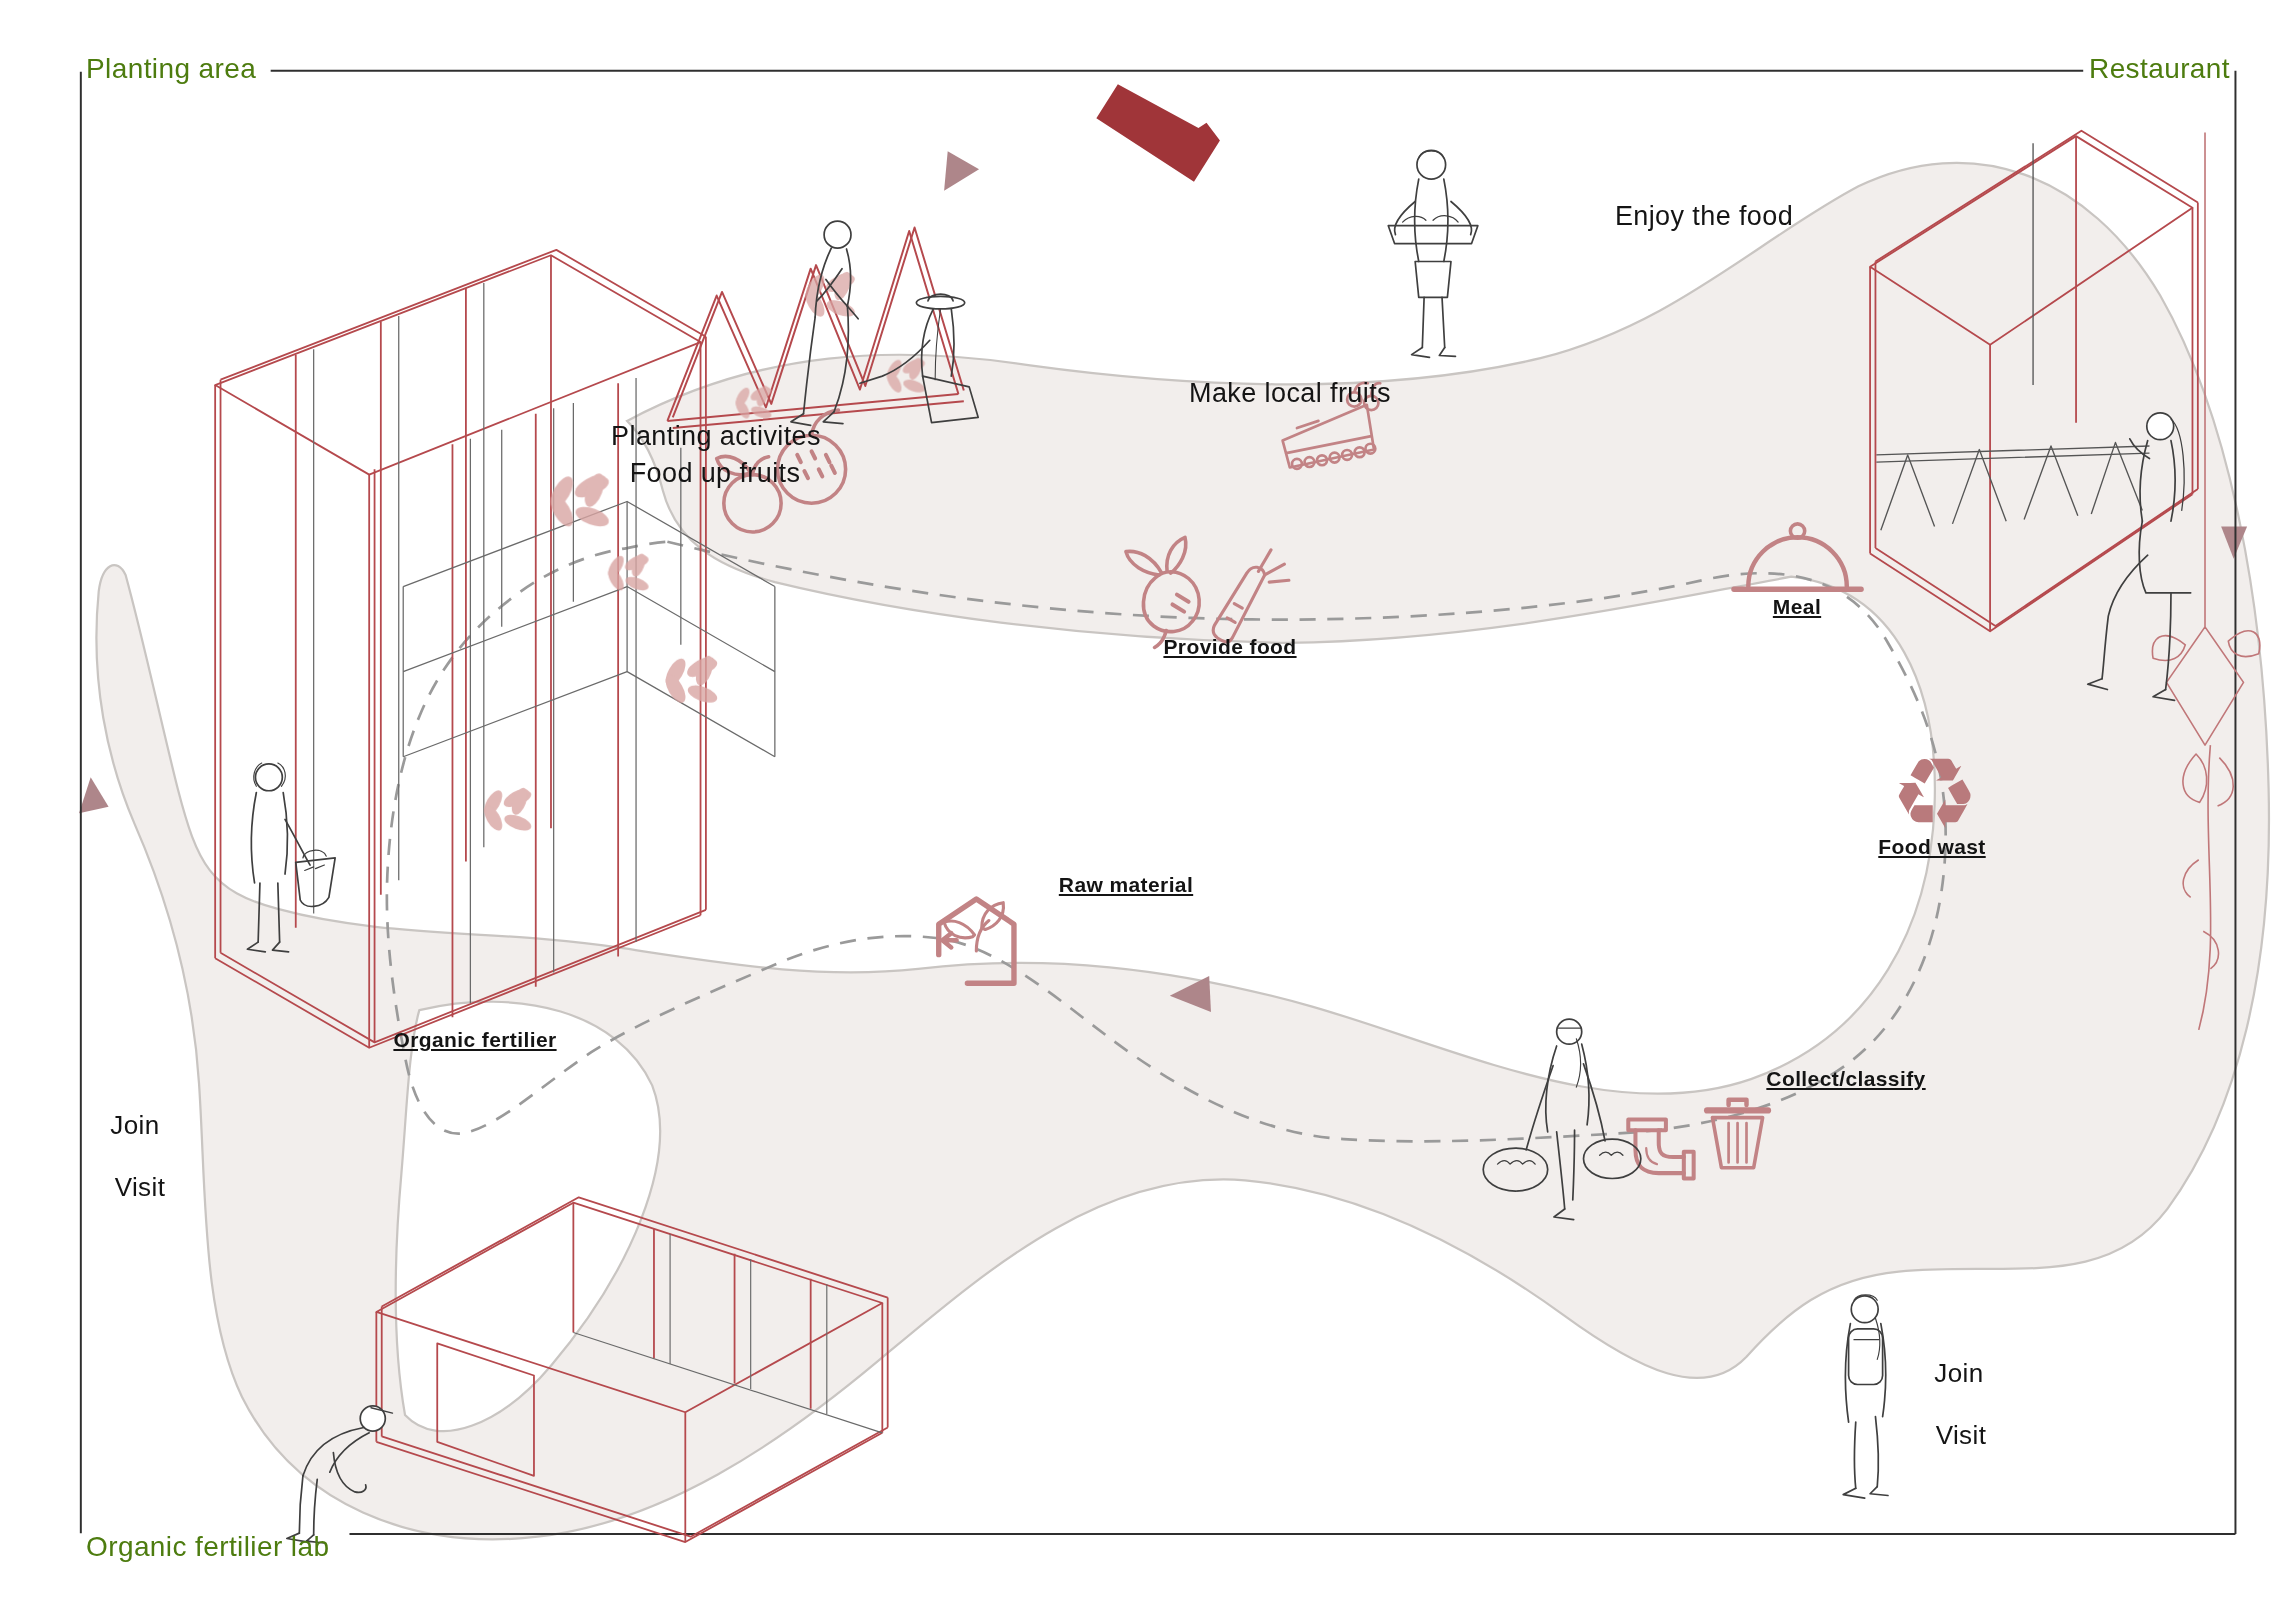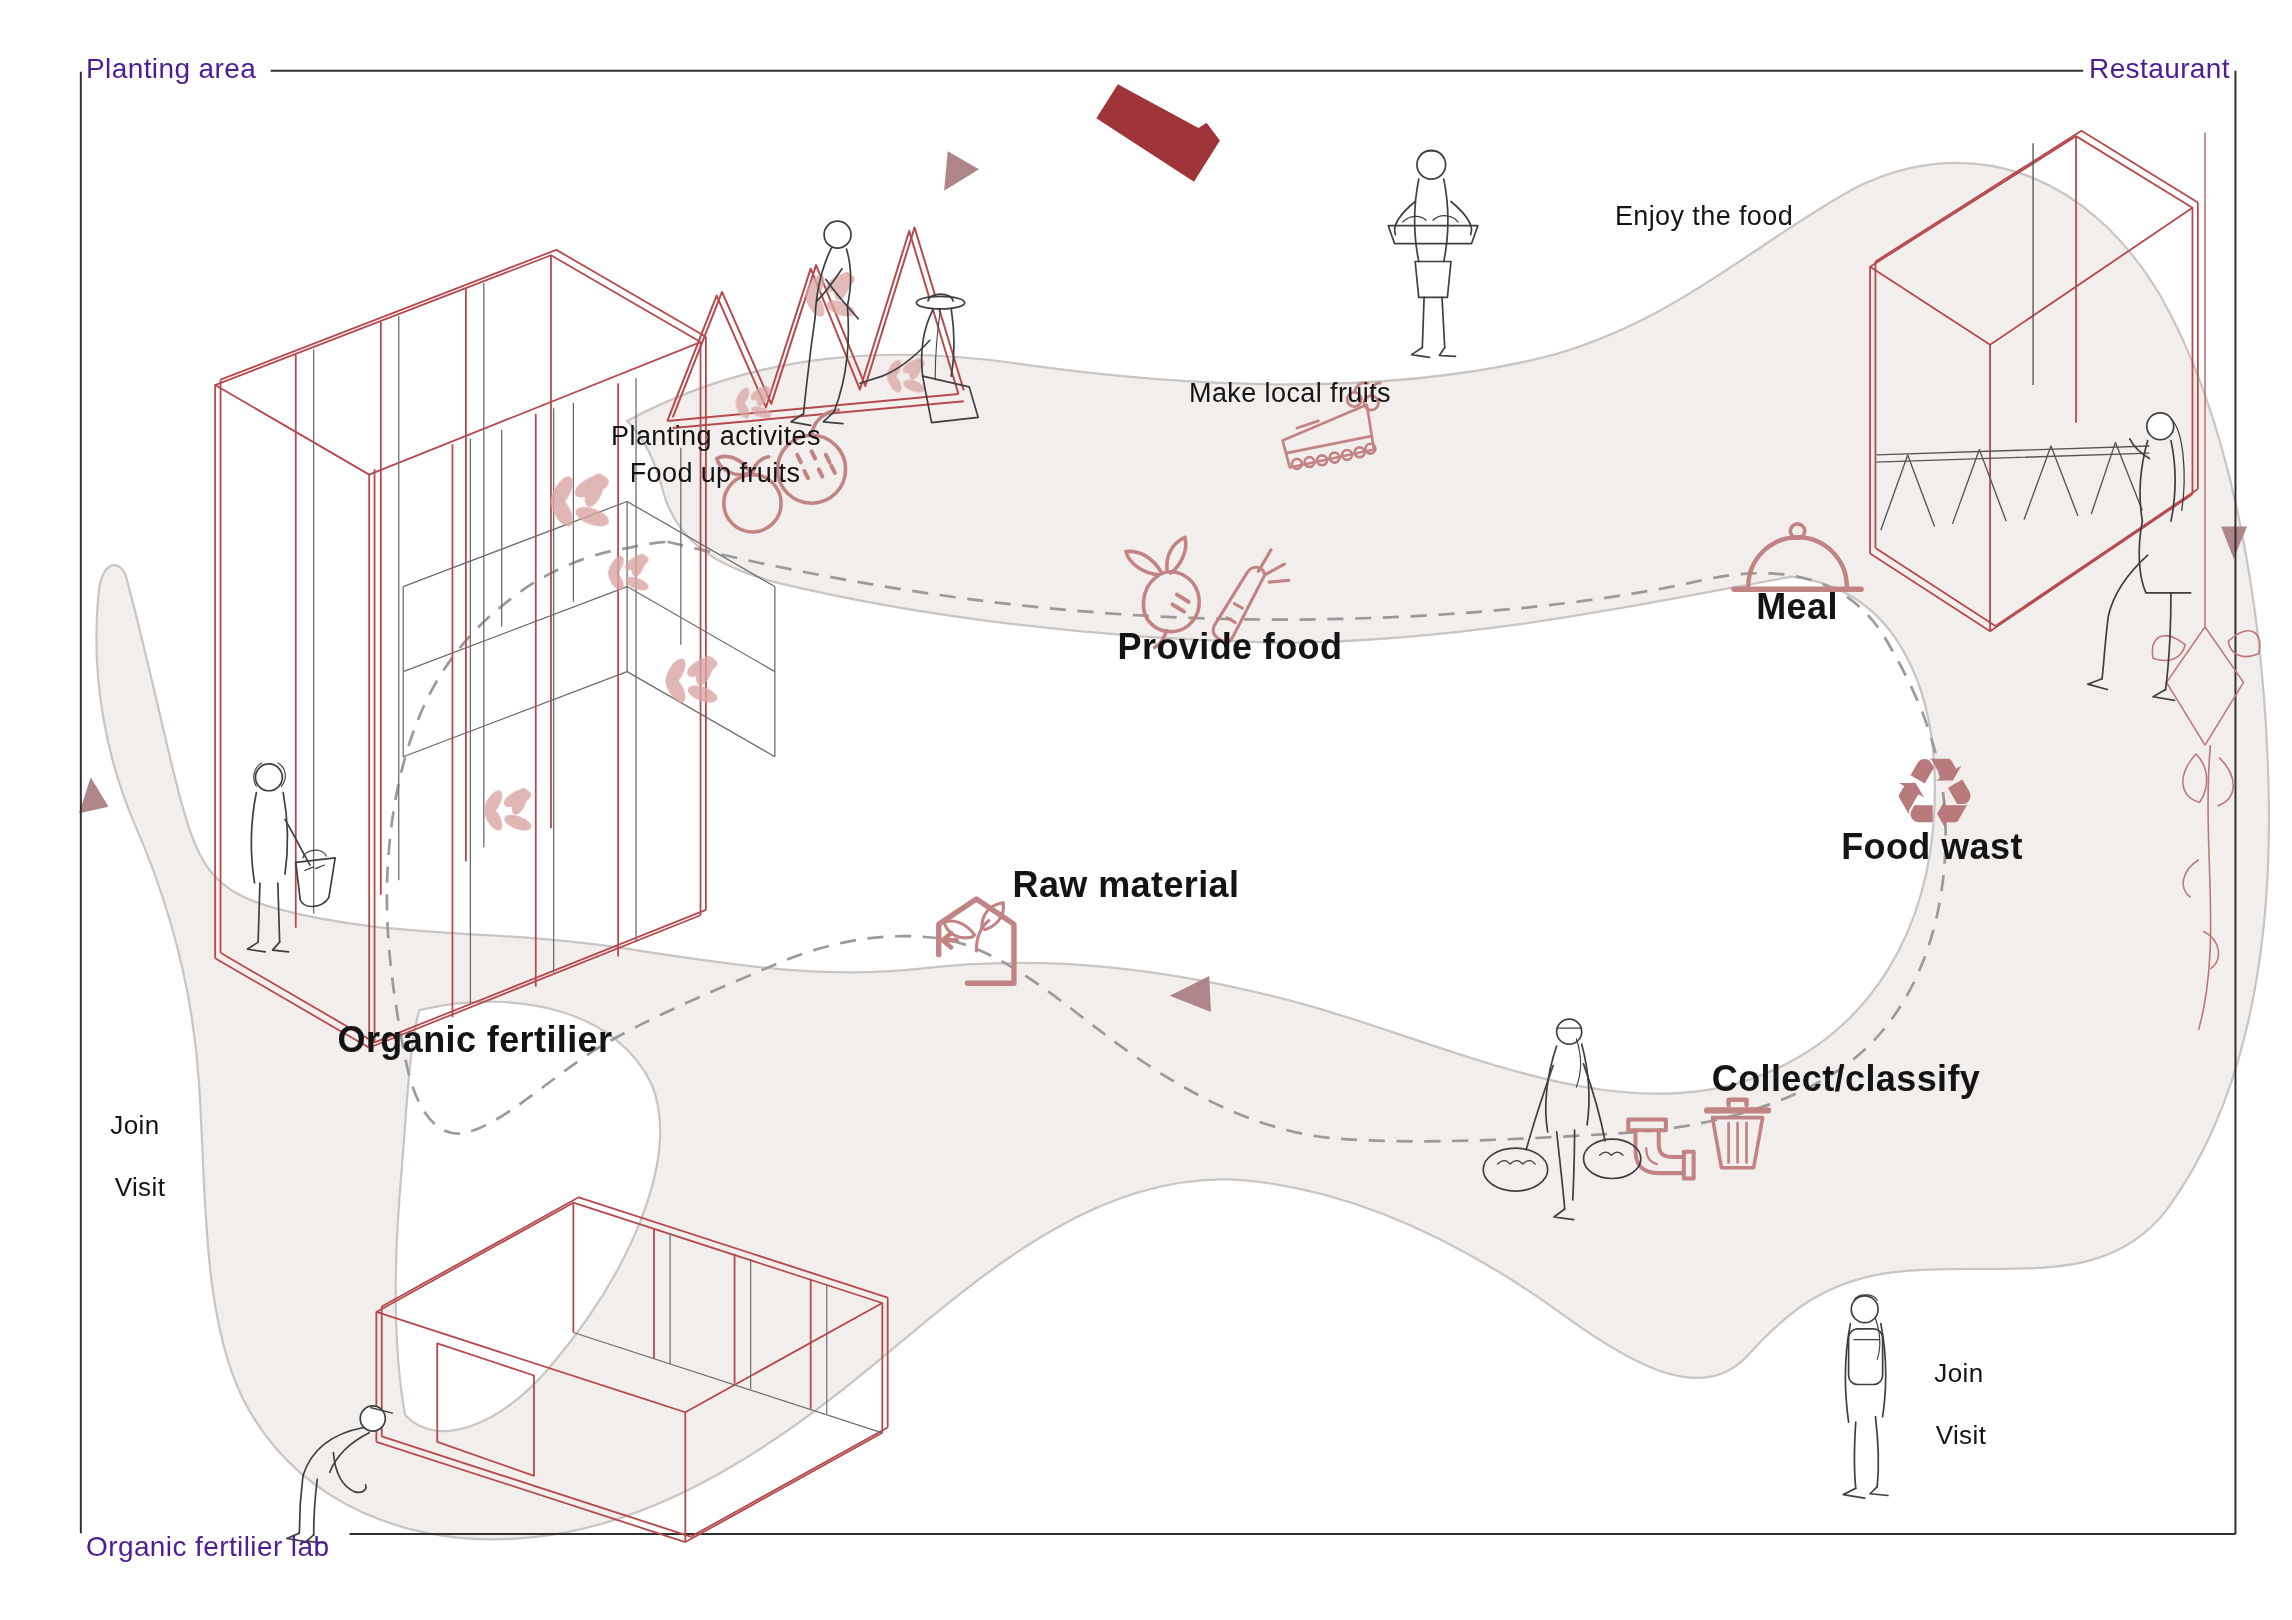--- a/index.html
+++ b/index.html
@@ -3,24 +3,24 @@
 <meta charset="utf-8">
 <style>
   html,body{margin:0;padding:0;background:#ffffff;}
   #stage{position:relative;width:2293px;height:1620px;background:#ffffff;overflow:hidden;
          font-family:"Liberation Sans","DejaVu Sans",sans-serif;}
   #art{position:absolute;left:0;top:0;width:2293px;height:1620px;}
   .lbl{position:absolute;white-space:nowrap;color:#141414;letter-spacing:0.4px;}
   .c{transform:translate(-50%,-50%);text-align:center;}
   .anchL{transform:translate(0,-50%);}
   .anchR{transform:translate(0,-50%);text-align:center;}
-  .red{color:#4c1d95;}
+  .red{color:#4d7c0f;}
   .corner{font-size:28px;}
   .act{font-size:27px;}
-  .cyc{font-size:36px;font-weight:bold;}
+  .cyc{font-size:21px;font-weight:bold;text-decoration:underline;}
   .jv{font-size:26px;margin-top:31px;}
   .title{font-size:39px;font-weight:bold;color:#111;}
 </style>
 </head>
 <body>
 
 <div id="stage">
 
 <svg id="art" viewBox="0 0 2560 1809">
   <defs>

